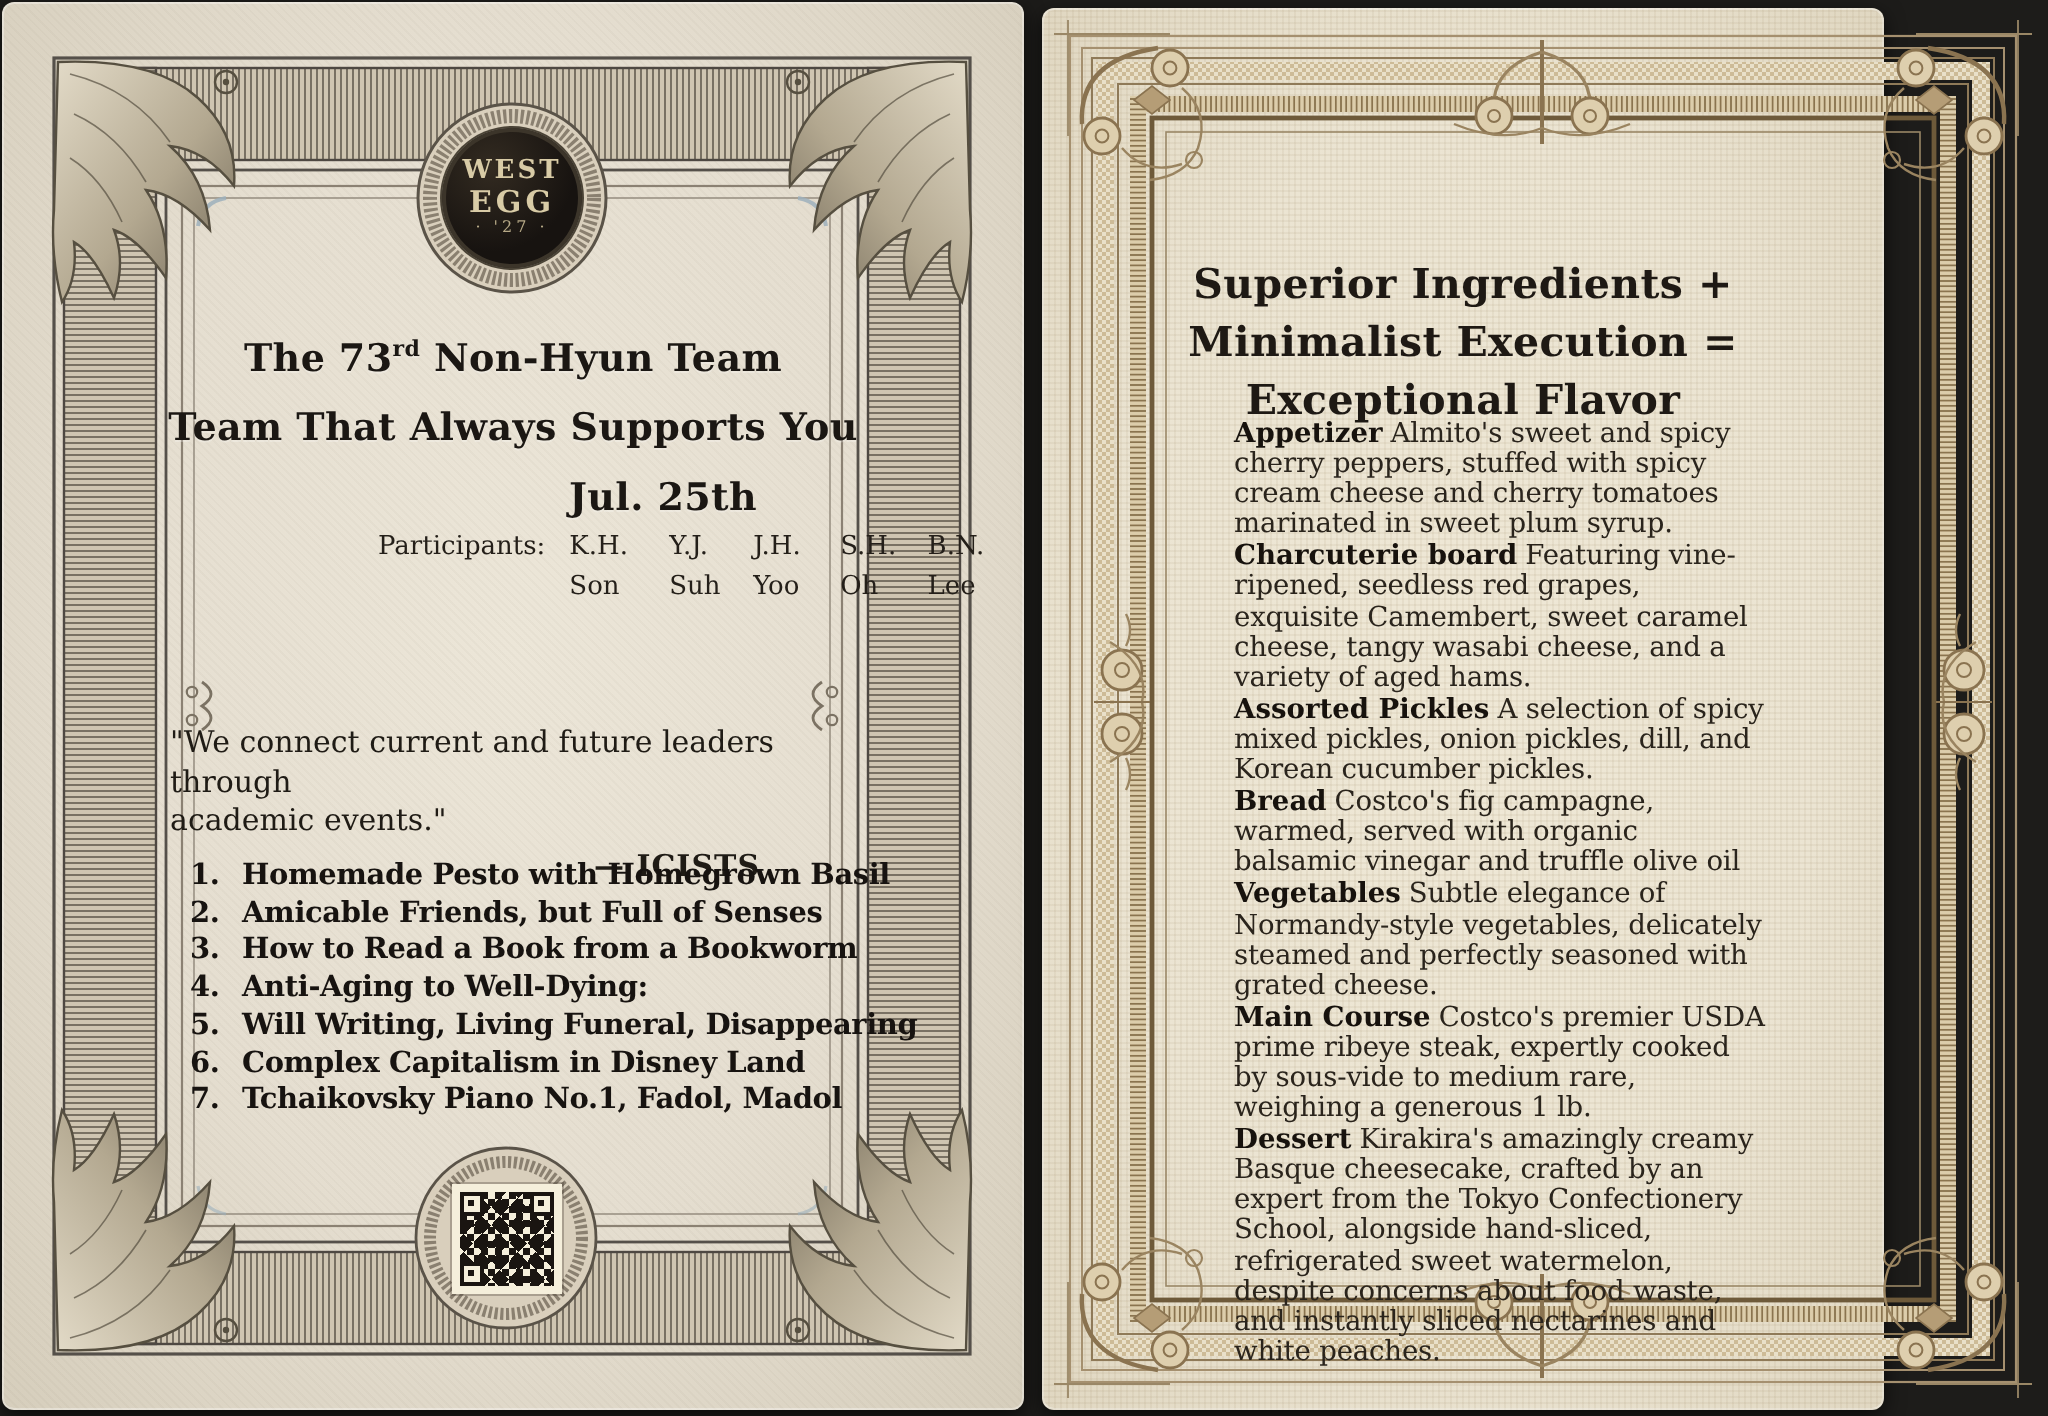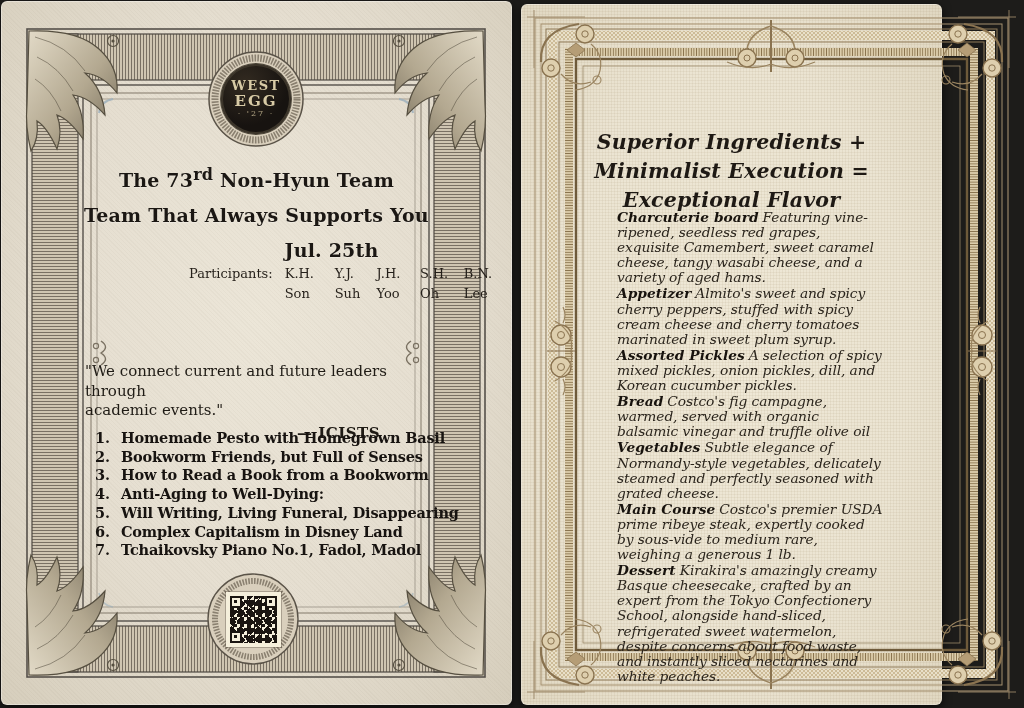--- a/index.html
+++ b/index.html
@@ -13,21 +13,21 @@
   .left-card{
     left:1px;top:1px;width:511px;height:704px;
     background:
       repeating-linear-gradient(45deg, rgba(120,110,90,.045) 0 1px, transparent 1px 3px),
       radial-gradient(ellipse at 50% 45%, #ece6d8 0%, #e5ded0 55%, #d6cebc 100%);
   }
   .left-card svg.frame, .right-card svg.frame{position:absolute;left:0;top:0;}
   .l-heading{position:absolute;left:62px;right:62px;top:156px;text-align:center;
     color:#1b1713;font-weight:bold;font-size:19px;line-height:35px;letter-spacing:.2px;
     text-shadow:0 1px 0 rgba(255,255,255,.25);}
-  .l-heading sup{font-size:16px;}
+  .l-heading sup{font-size:11px;}
   .l-date{padding-left:150px;}
   .l-participants{position:absolute;left:188px;top:263px;display:flex;gap:12px;
     font-size:13px;line-height:19.5px;color:#241f19;}
   .l-names{display:flex;flex-direction:row;align-items:flex-end;}
   .l-quote{position:absolute;left:84px;right:100px;top:361px;font-size:15px;line-height:19.5px;color:#1f1b15;}
   .l-attr{margin-top:3px;margin-left:212px;font-weight:bold;letter-spacing:.5px;}
   .l-agenda{position:absolute;left:94px;right:40px;top:428px;color:#171310;}
   .ag-row{display:flex;font-weight:bold;font-size:14.5px;line-height:18.7px;letter-spacing:-.2px;white-space:nowrap;}
   .ag-num{width:26px;flex:0 0 26px;}
   
@@ -49,21 +49,20 @@
   .finder{position:absolute;width:12px;height:12px;border:2.5px solid #1a1511;background:#f5efdb;box-sizing:border-box;}
   .finder::after{content:"";position:absolute;left:2px;top:2px;width:3px;height:3px;background:#1a1511;}
   .f-tl{left:0;top:0;} .f-tr{right:0;top:0;} .f-bl{left:0;bottom:0;}
   
   .right-card{
     left:521px;top:4px;width:421px;height:701px;
     background:
       repeating-linear-gradient(0deg, rgba(160,140,105,.10) 0 1px, transparent 1px 3px),
       repeating-linear-gradient(90deg, rgba(160,140,105,.10) 0 1px, transparent 1px 3px),
       radial-gradient(ellipse at 50% 50%, #efe8d6 0%, #ebe4d2 60%, #e0d7c1 100%);
-    font-style: italic;
   }
   .r-heading{position:absolute;left:40px;right:40px;top:124px;text-align:center;
     font-size:20.5px;font-weight:bold;line-height:29px;color:#1e1914;letter-spacing:.2px;}
   .r-menu{position:absolute;left:96px;right:58px;top:206px;
     font-size:13.8px;line-height:15.1px;color:#2a241c;letter-spacing:-.1px;}
   .r-menu p{margin:0 0 1px 0;}
   .r-menu b{color:#17120d;margin-right:4px;letter-spacing:0;}
 </style>
 </head>
 <body>
@@ -157,21 +156,21 @@
     <div class="l-attr">— ICISTS</div>
   </div>
 
   <div class="l-agenda">
     <div class="ag-row">
         <span class="ag-num">1.</span>
         <span>Homemade Pesto with Homegrown Basil</span>
       </div>
     <div class="ag-row">
         <span class="ag-num">2.</span>
-        <span>Bookworm Friends, but Full of Senses</span>
+        <span>Amicable Friends, but Full of Senses</span>
       </div>
     <div class="ag-row">
         <span class="ag-num">3.</span>
         <span>How to Read a Book from a Bookworm</span>
       </div>
     <div class="ag-row">
         <span class="ag-num">4.</span>
         <span>Anti-Aging to Well-Dying:</span>
       </div>
     <div class="ag-row">
@@ -275,21 +274,21 @@
     <use href="#palm" transform="translate(250,659) scale(1,-1)"></use>
   </svg>
 
   <div class="r-heading">
     <div>Superior Ingredients +</div>
     <div>Minimalist Execution =</div>
     <div>Exceptional Flavor</div>
   </div>
 
   <div class="r-menu">
+    <p><b>Appetizer</b><span>Almito's sweet and spicy cherry peppers, stuffed with spicy cream cheese and cherry tomatoes marinated in sweet plum syrup.</span></p>
     <p><b>Charcuterie board</b><span>Featuring vine-ripened, seedless red grapes, exquisite Camembert, sweet caramel cheese, tangy wasabi cheese, and a variety of aged hams.</span></p>
-    <p><b>Appetizer</b><span>Almito's sweet and spicy cherry peppers, stuffed with spicy cream cheese and cherry tomatoes marinated in sweet plum syrup.</span></p>
     <p><b>Assorted Pickles</b><span>A selection of spicy mixed pickles, onion pickles, dill, and Korean cucumber pickles.</span></p>
     <p><b>Bread</b><span>Costco's fig campagne, warmed, served with organic balsamic vinegar and truffle olive oil</span></p>
     <p><b>Vegetables</b><span>Subtle elegance of Normandy-style vegetables, delicately steamed and perfectly seasoned with grated cheese.</span></p>
     <p><b>Main Course</b><span>Costco's premier USDA prime ribeye steak, expertly cooked by sous-vide to medium rare, weighing a generous 1 lb.</span></p>
     <p><b>Dessert</b><span>Kirakira's amazingly creamy Basque cheesecake, crafted by an expert from the Tokyo Confectionery School, alongside hand-sliced, refrigerated sweet watermelon, despite concerns about food waste, and instantly sliced nectarines and white peaches.</span></p>
   </div>
 </div>
 
 </body></html>

